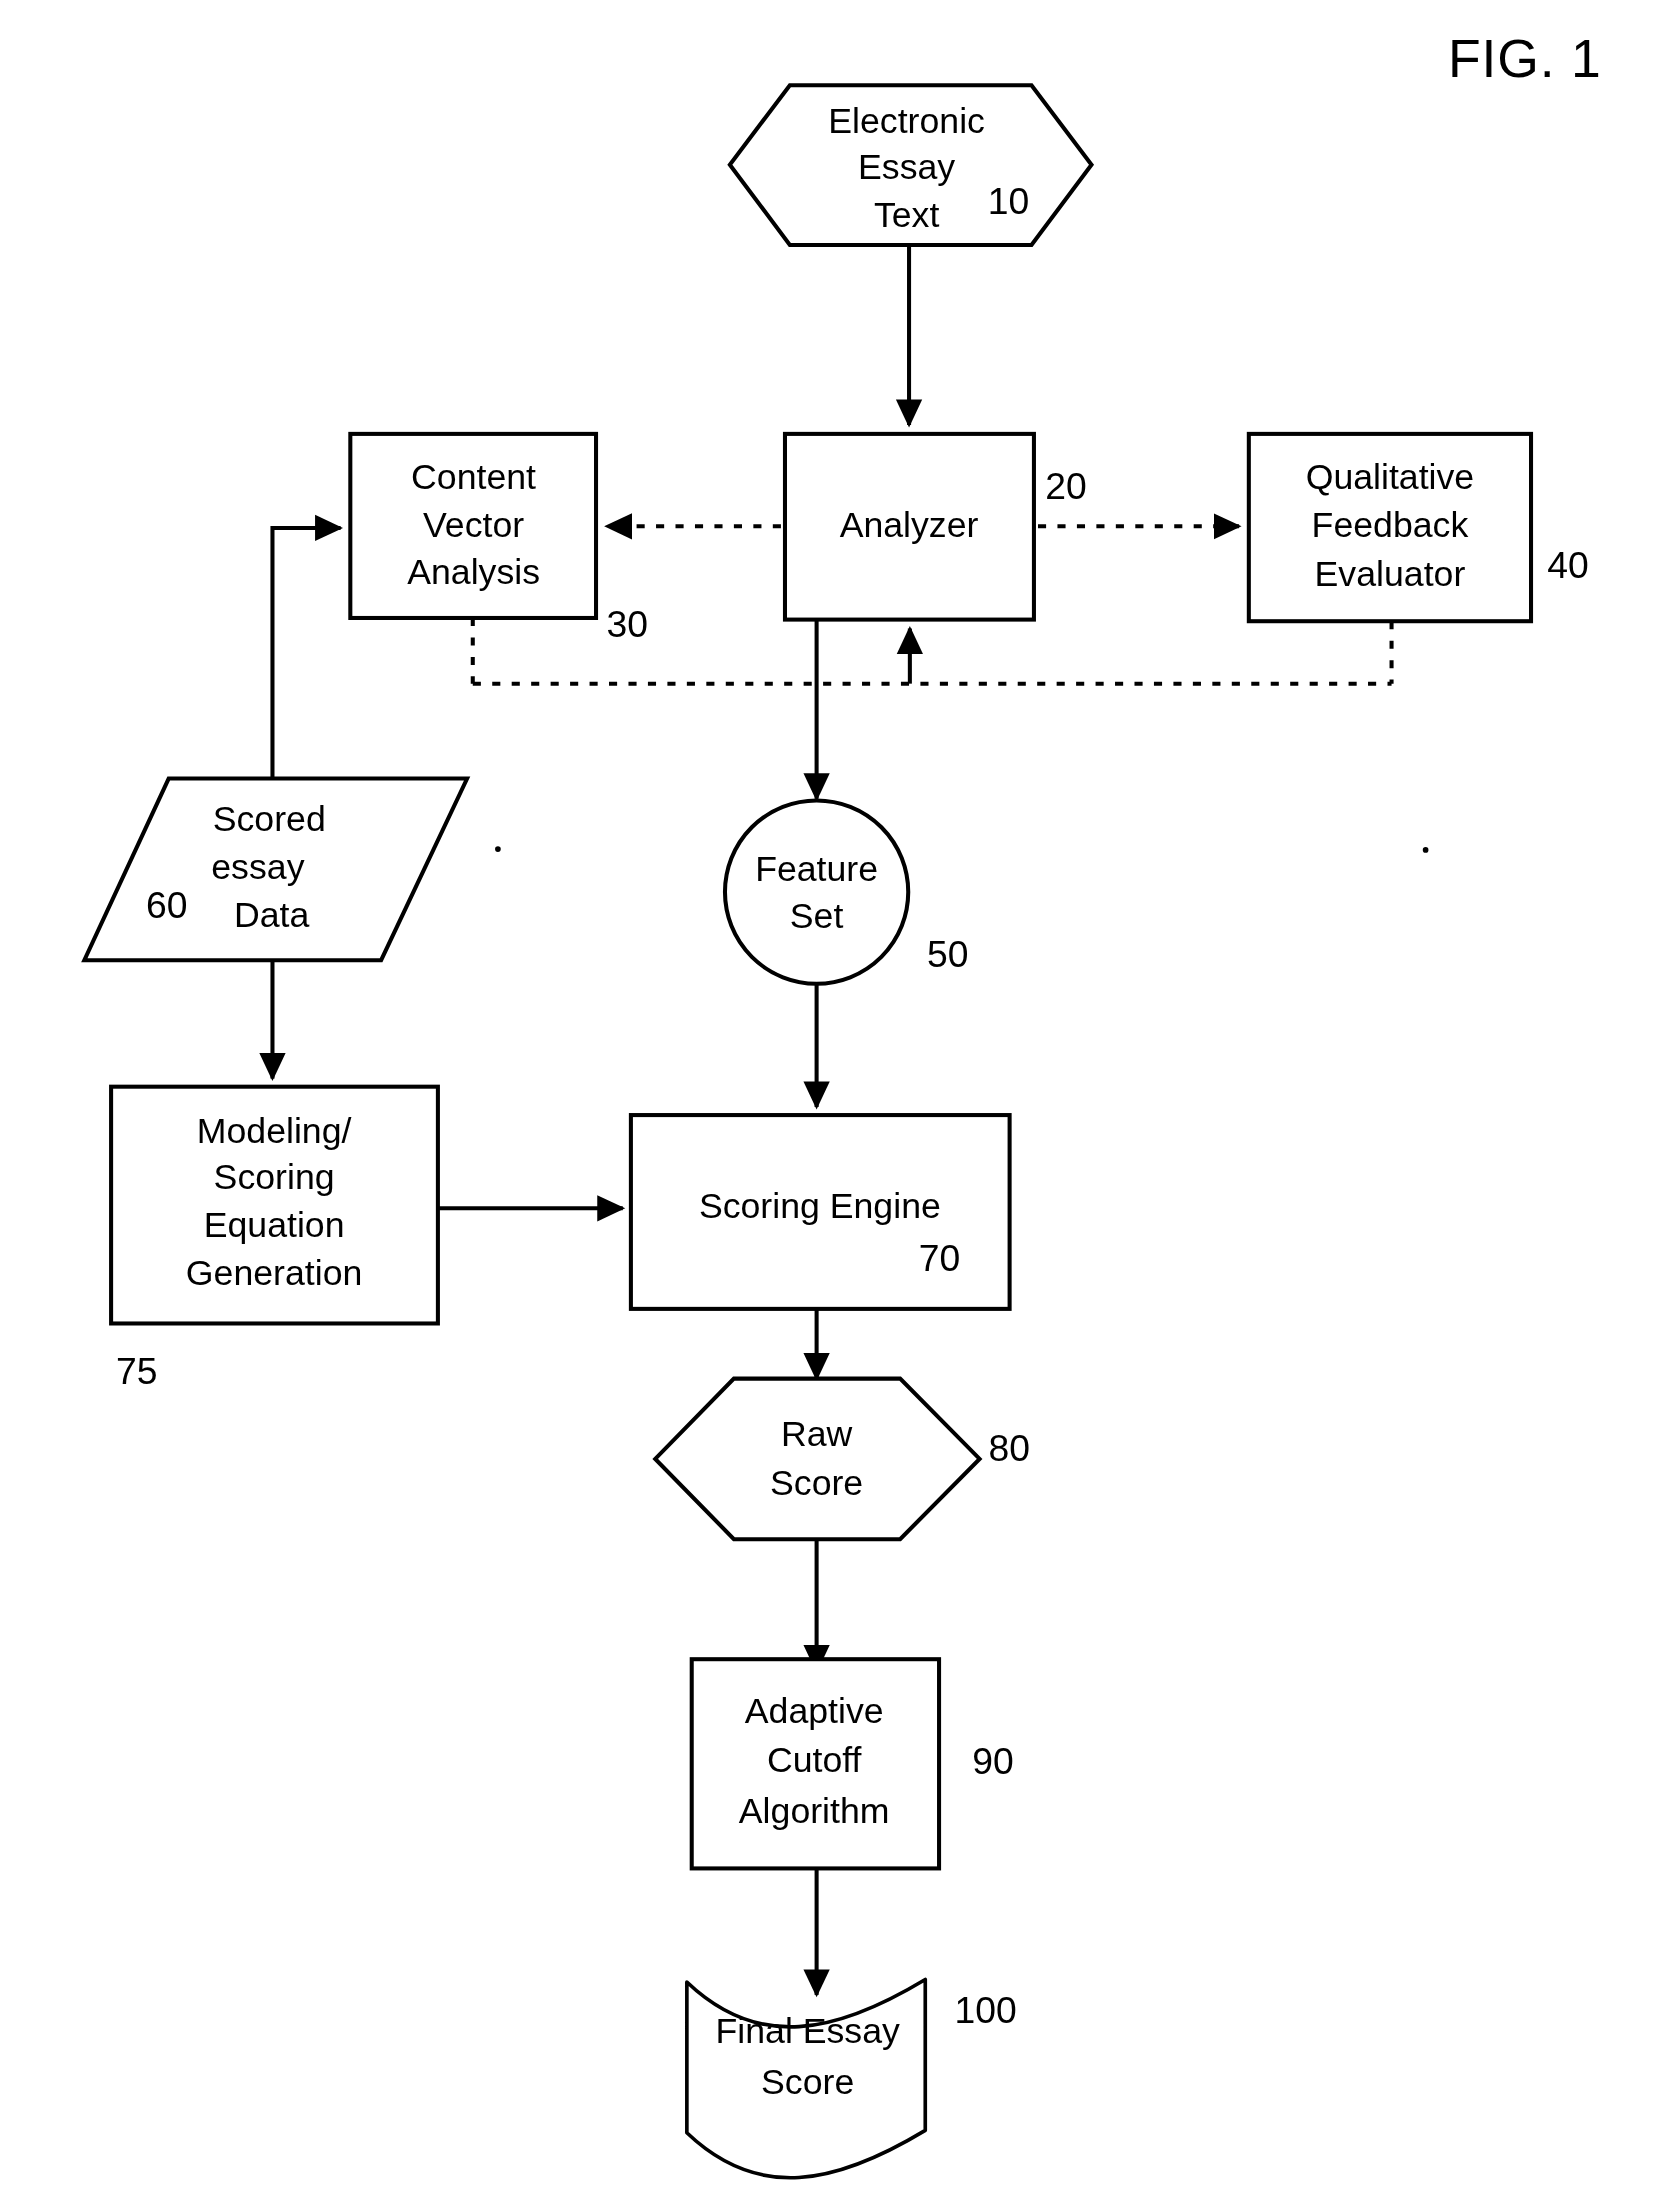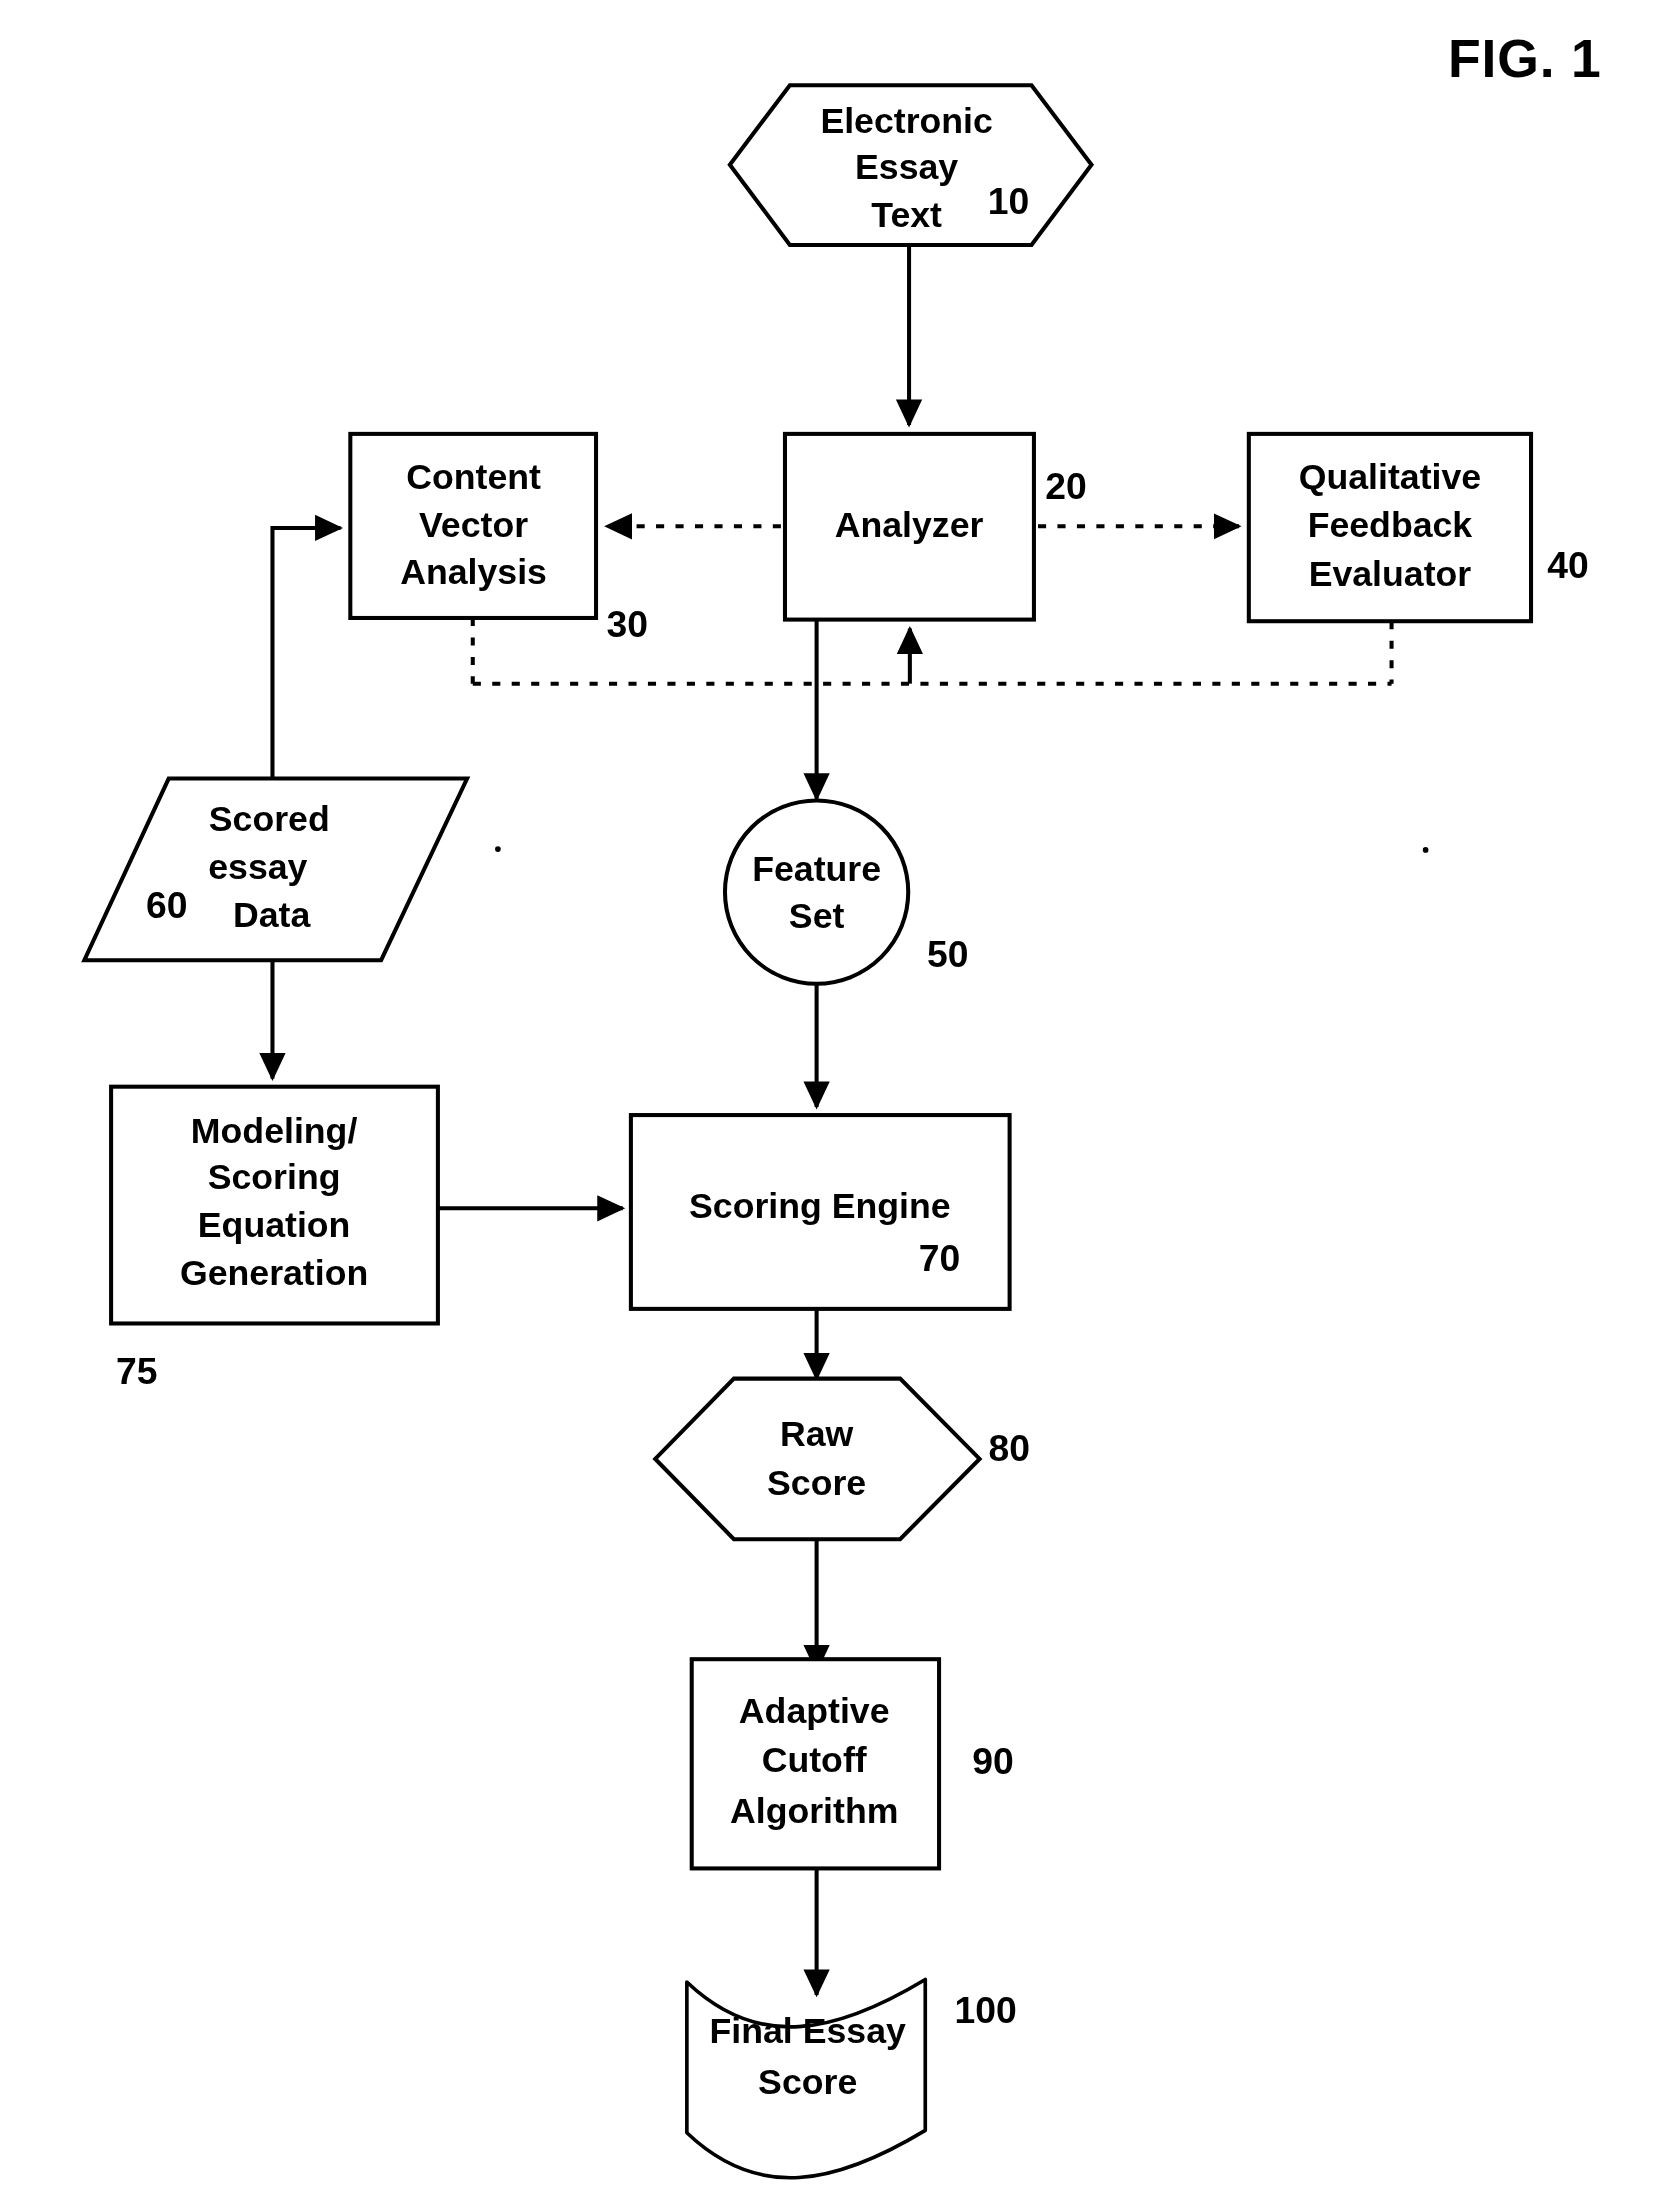--- a/index.html
+++ b/index.html
@@ -12,21 +12,20 @@
     width: 1677px;
     height: 2205px;
     font-family: "Liberation Sans", sans-serif;
     color: #000000;
     overflow: hidden;
   }
   #figure-root {
     position: relative;
     width: 1677px;
     height: 2109px;
-    font-weight: bold;
   }
   svg#diagram {
     position: absolute;
     top: 0;
     left: 0;
     width: 1677px;
     height: 2205px;
     display: block;
   }
   .shape-outline {

